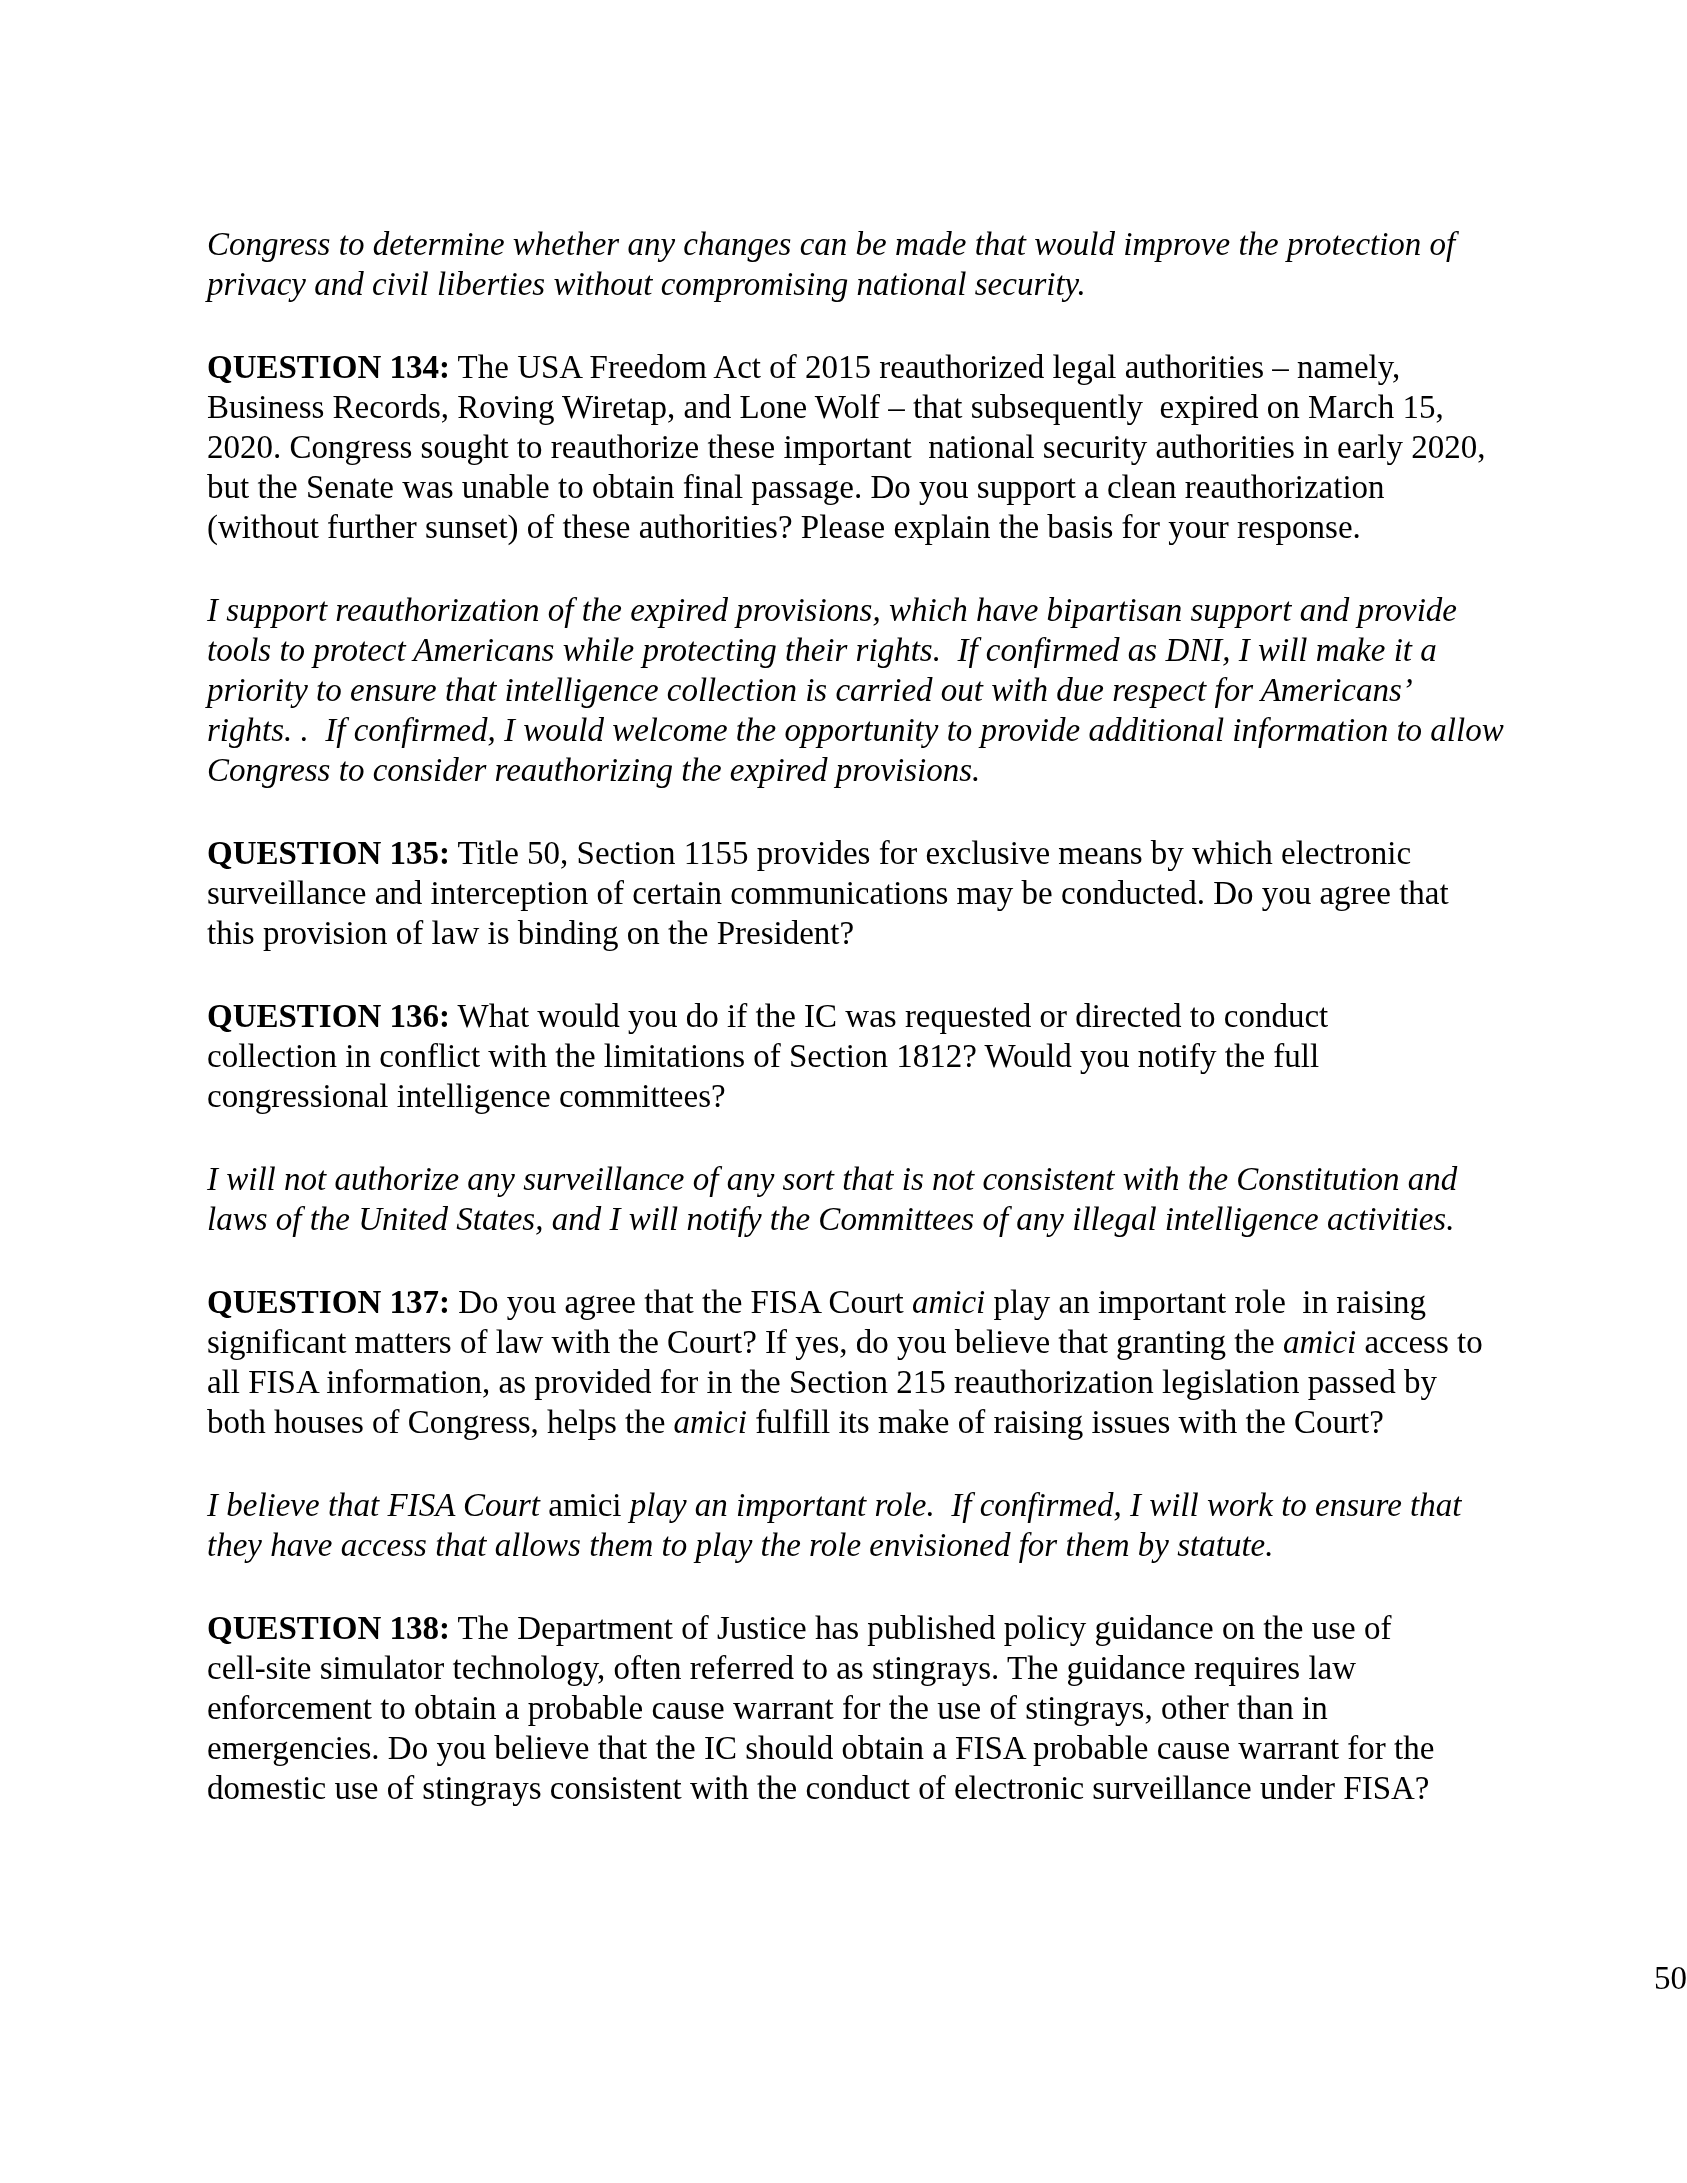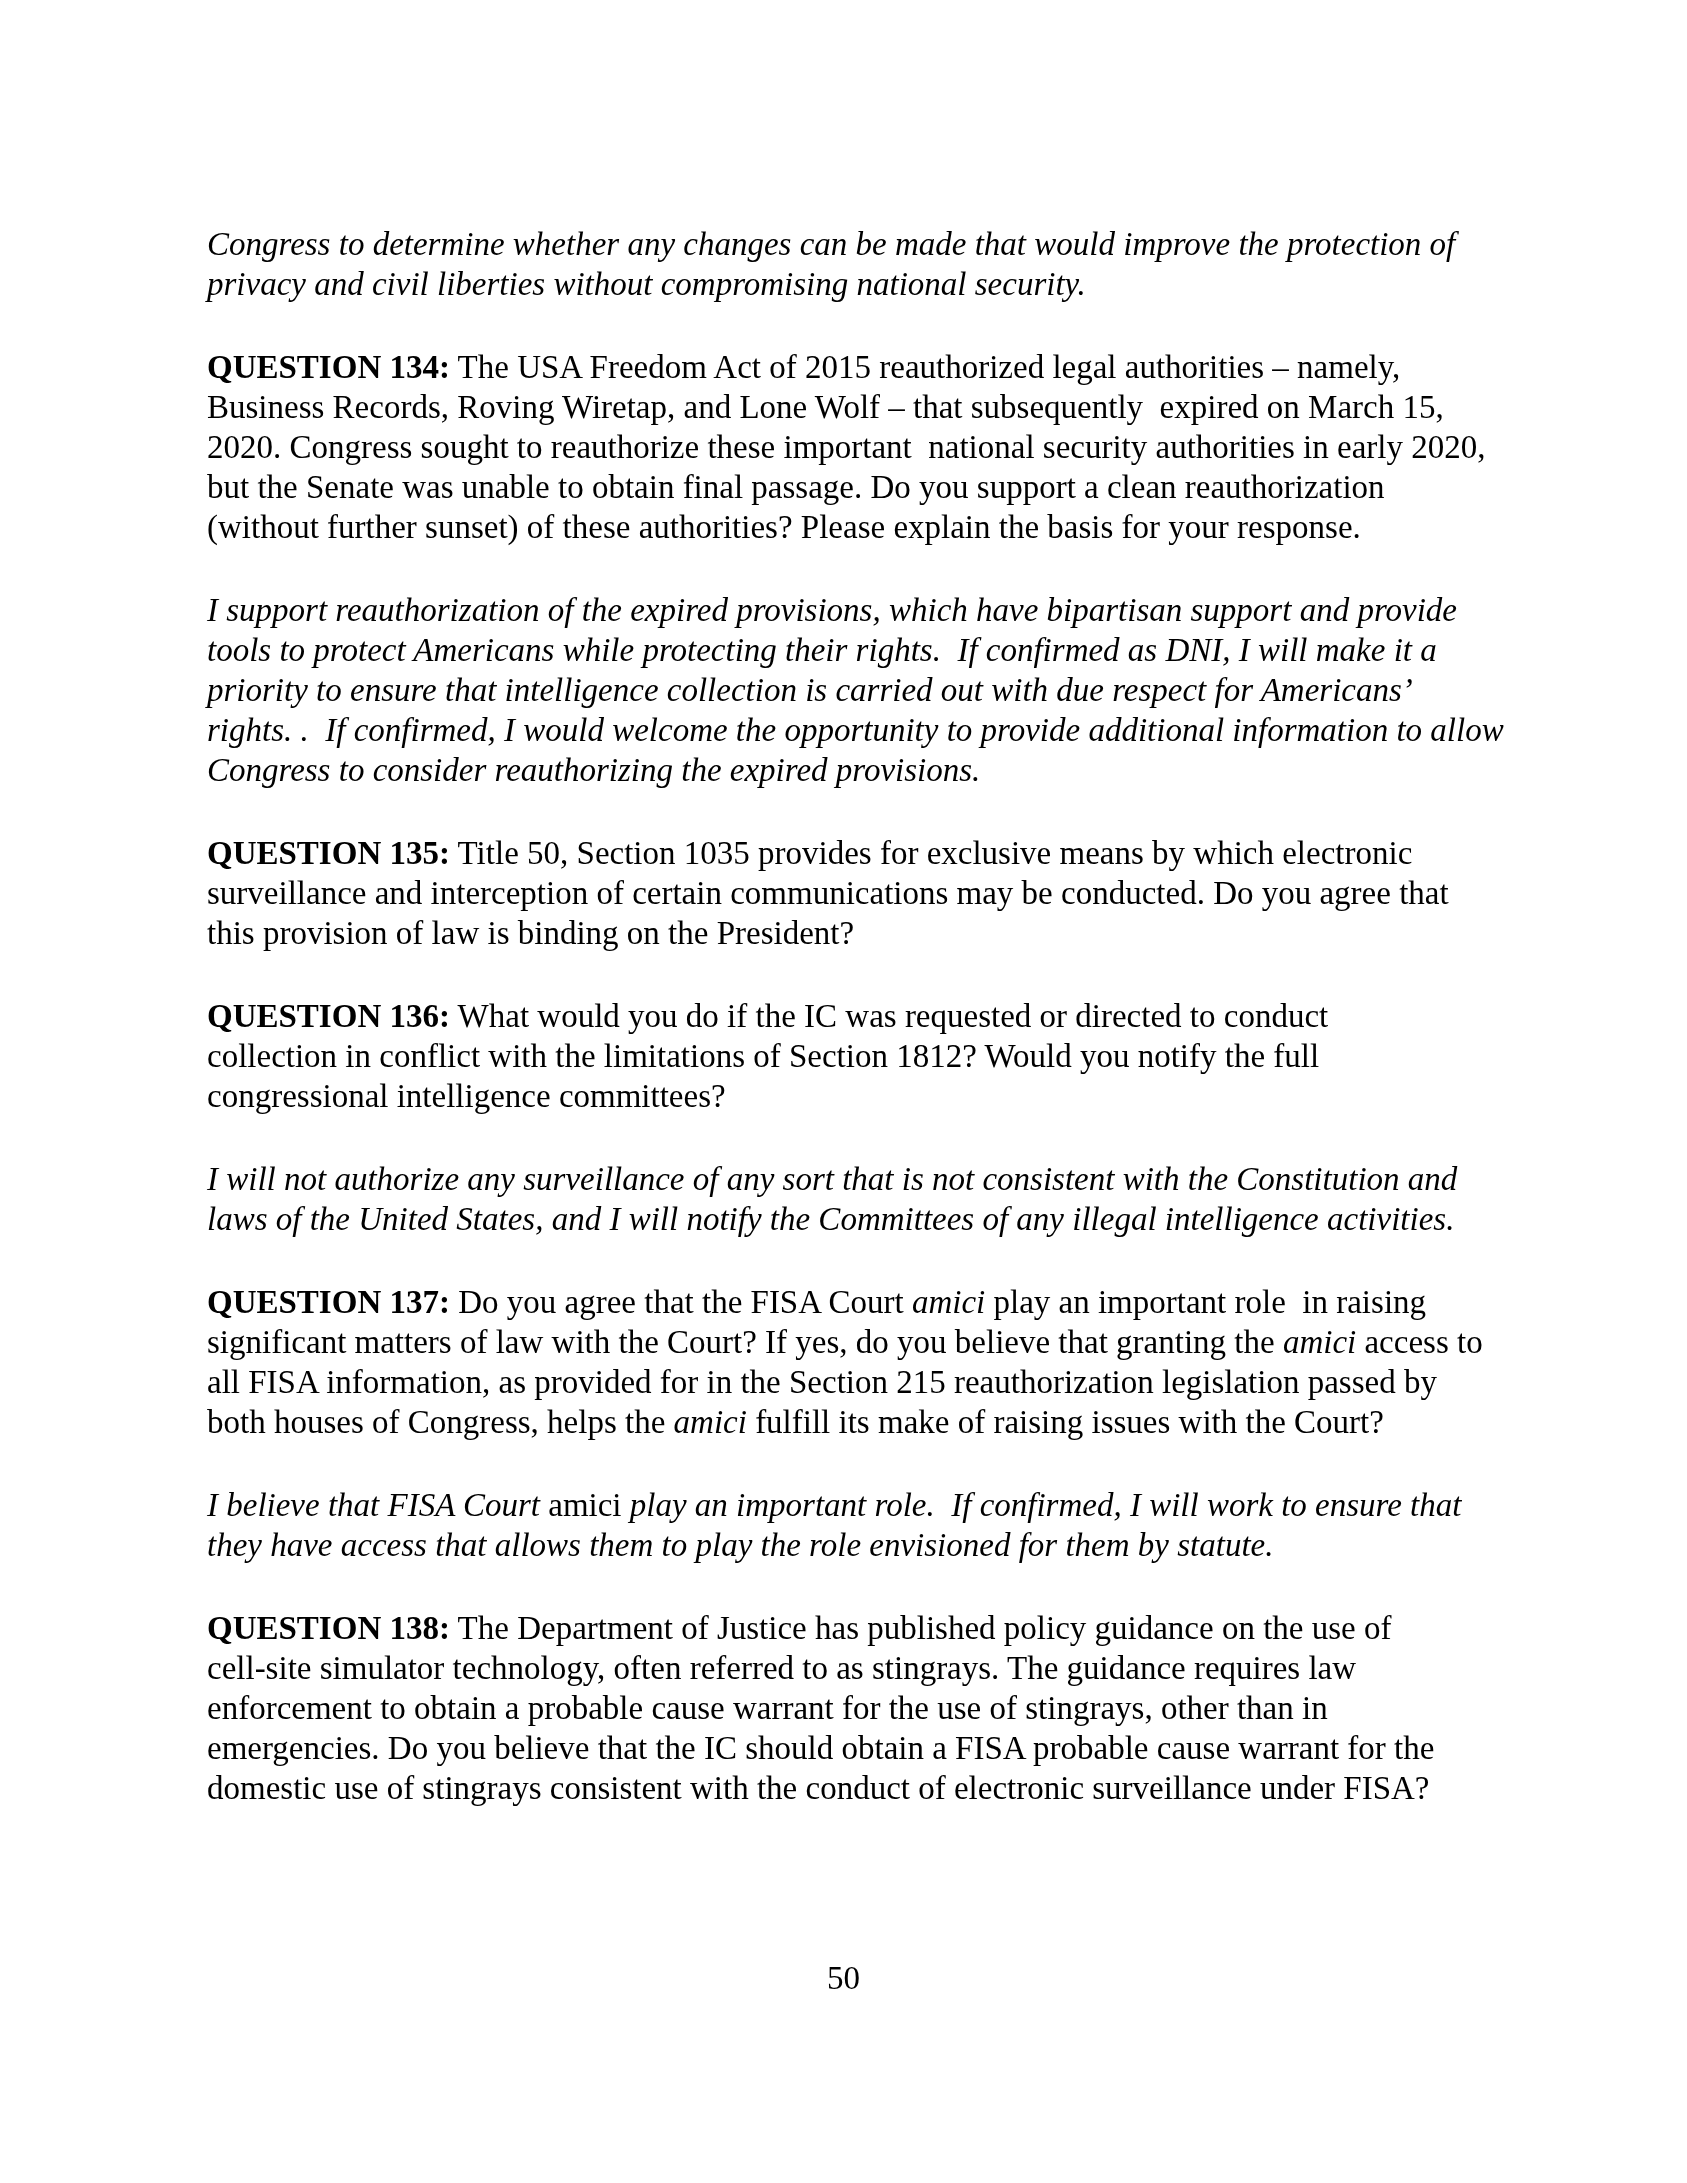--- a/index.html
+++ b/index.html
@@ -32,21 +32,21 @@
     white-space: pre-wrap;
   }
   .b  { font-weight: bold; }
   .it { font-style: italic; }
   .rm { font-style: normal; }
   .footer {
     position: absolute;
     left: 0;
     top: 1958px;
     width: 1687px;
-    text-align: center;
+    text-align: right;
     font-size: 33px;
     line-height: 40px;
   }
 </style>
 </head>
 <body>
 
 <div class="page">
   <div class="content">
     <p class="it"><span>Congress to determine whether any changes can be made that would improve the protection of
@@ -57,21 +57,21 @@
 2020. Congress sought to reauthorize these important  national security authorities in early 2020,
 but the Senate was unable to obtain final passage. Do you support a clean reauthorization
 (without further sunset) of these authorities? Please explain the basis for your response.</span></p>
 
     <p class="it"><span>I support reauthorization of the expired provisions, which have bipartisan support and provide
 tools to protect Americans while protecting their rights.  If confirmed as DNI, I will make it a
 priority to ensure that intelligence collection is carried out with due respect for Americans’
 rights. .  If confirmed, I would welcome the opportunity to provide additional information to allow
 Congress to consider reauthorizing the expired provisions.</span></p>
 
-    <p><span class="b">QUESTION 135:</span><span> Title 50, Section 1035 provides for exclusive means by which electronic
+    <p><span class="b">QUESTION 135:</span><span> Title 50, Section 1155 provides for exclusive means by which electronic
 surveillance and interception of certain communications may be conducted. Do you agree that
 this provision of law is binding on the President?</span></p>
 
 
     <p><span class="b">QUESTION 136:</span><span> What would you do if the IC was requested or directed to conduct
 collection in conflict with the limitations of Section 1812? Would you notify the full
 congressional intelligence committees?</span></p>
 
     <p class="it"><span>I will not authorize any surveillance of any sort that is not consistent with the Constitution and
 laws of the United States, and I will notify the Committees of any illegal intelligence activities.</span></p>

